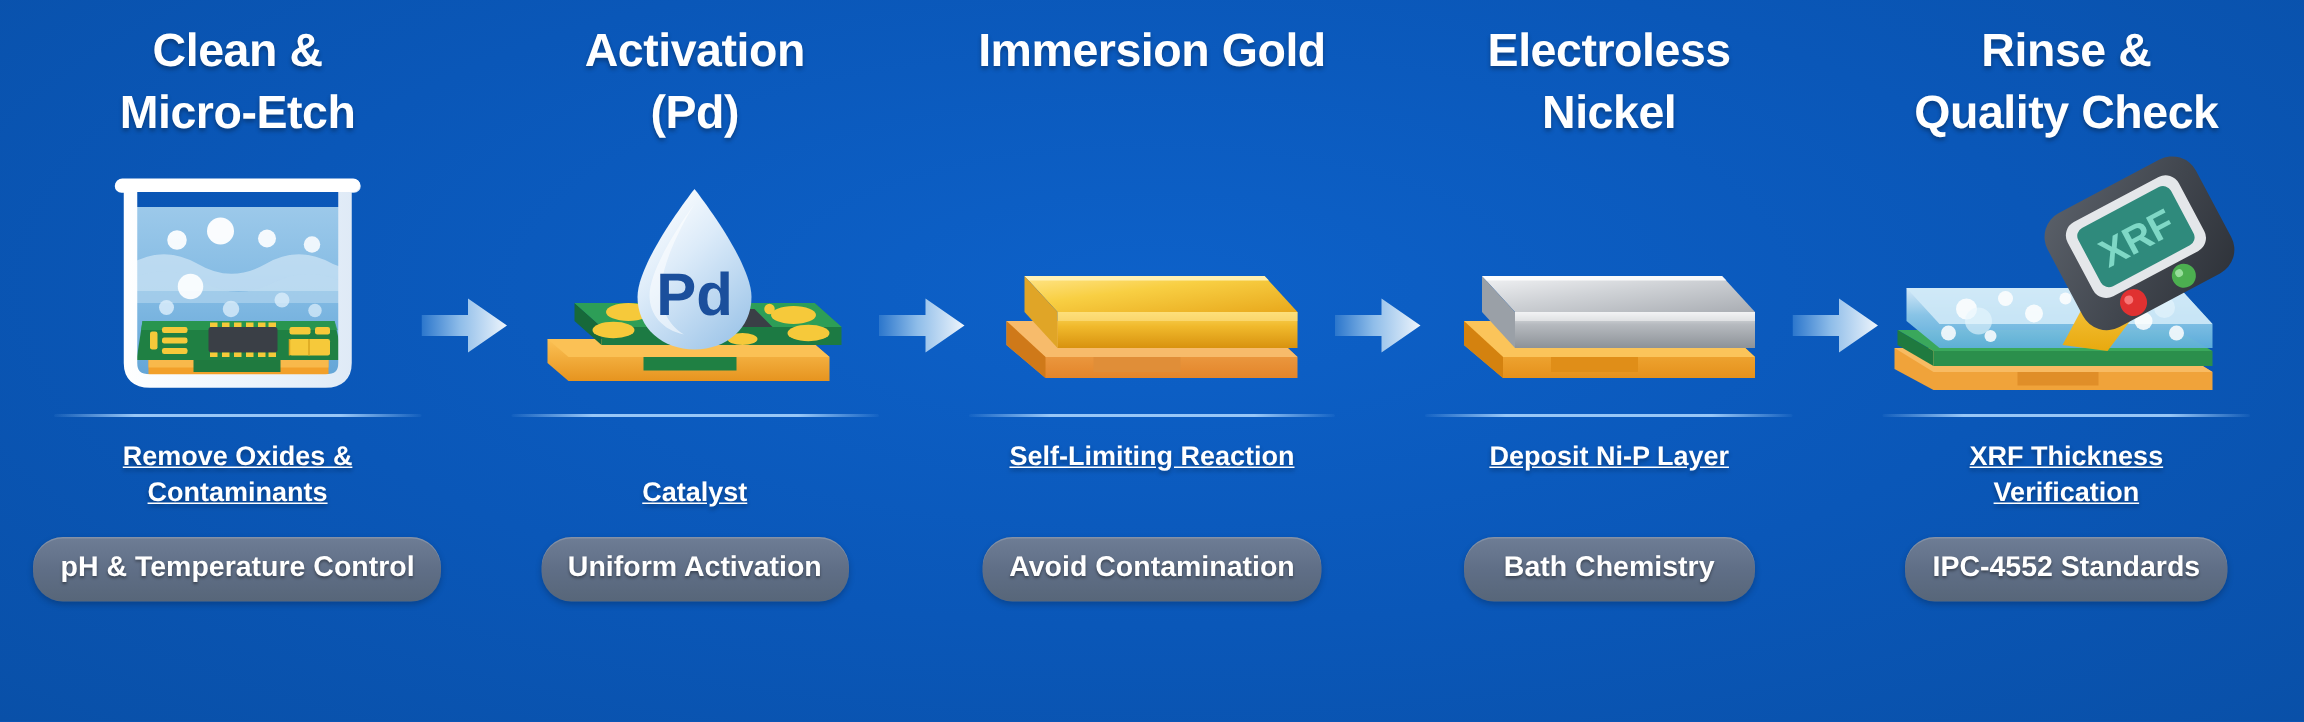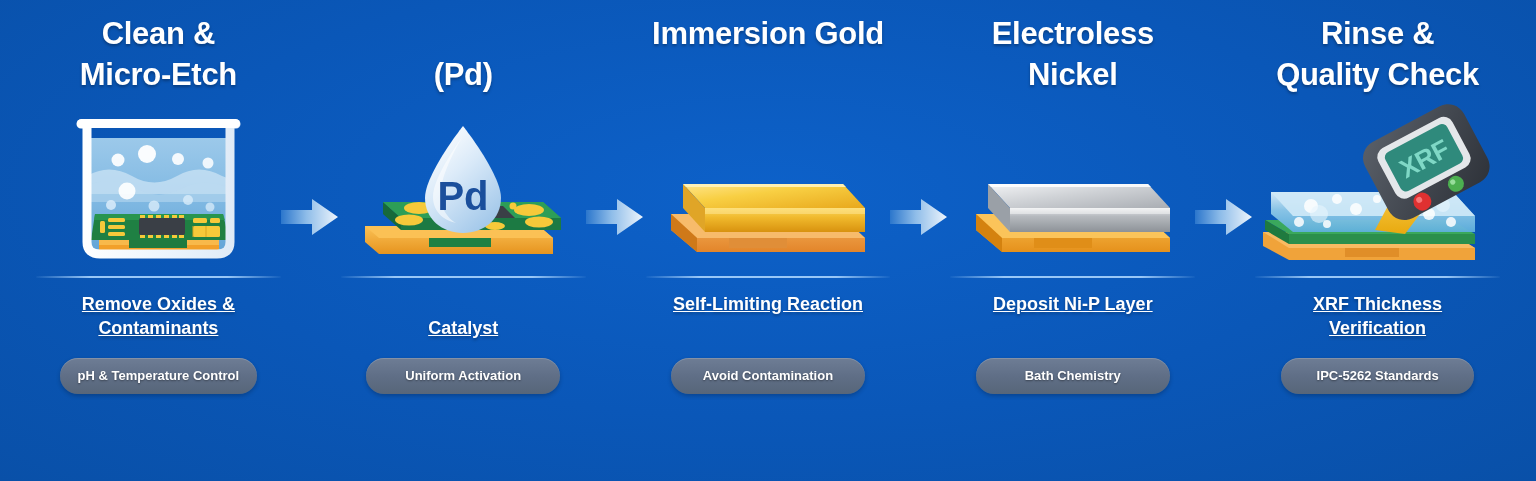--- a/index.html
+++ b/index.html
@@ -70,21 +70,21 @@
     text-decoration: underline;
   }
   .badge {
     margin-top: 4px;
     padding: 10px 18px 11px 18px;
     min-width: 68%;
     box-sizing: border-box;
     background: linear-gradient(to bottom, #6e7d95 0%, #5f6e86 52%, #576679 100%);
     border-radius: 20px;
     color: #ffffff;
-    font-size: 13px;
+    font-size: 19px;
     font-weight: bold;
     text-align: center;
     text-shadow: 0 1px 2px rgba(0,0,0,0.40);
     box-shadow: 0 2px 4px rgba(0,0,0,0.22), inset 0 1px 0 rgba(255,255,255,0.16);
   }
   .arrow {
     position: absolute;
     top: 196px;
     right: -28px;
     width: 58px;
@@ -188,21 +188,21 @@
           <stop offset="45%" stop-color="#8fbde9"></stop>
           <stop offset="100%" stop-color="#eef5fc"></stop>
         </linearGradient>
       </defs>
       <path d="M0,14 L31,14 L31,3 L57,21 L31,39 L31,28 L0,28 Z" fill="url(#arrG1)"></path>
     </svg>
   </div>
 
   <div class="step">
     <div class="step-title">
-      <br>
+      <span>Activation</span><br>
       <span>(Pd)</span>
     </div>
 
     <div class="art">
       <svg width="240" height="168" viewBox="0 0 240 168">
         <defs>
           <linearGradient id="dropG" x1="0.2" y1="0" x2="0.85" y2="1">
             <stop offset="0%" stop-color="#ffffff"></stop>
             <stop offset="40%" stop-color="#dcebf9"></stop>
             <stop offset="100%" stop-color="#9cc4e8"></stop>
@@ -416,16 +416,16 @@
           <circle cx="188" cy="91" r="2.6" fill="#a5e6a8" opacity="0.85"></circle>
         </g>
       </svg>
     </div>
 
     <div class="divider"></div>
     <div class="caption">
       <span>XRF Thickness</span><br>
       <span>Verification</span>
     </div>
-    <div class="badge">IPC-5262 Standards</div>
+    <div class="badge">IPC-4552 Standards</div>
   </div>
 
 </div>
 
 </body></html>

